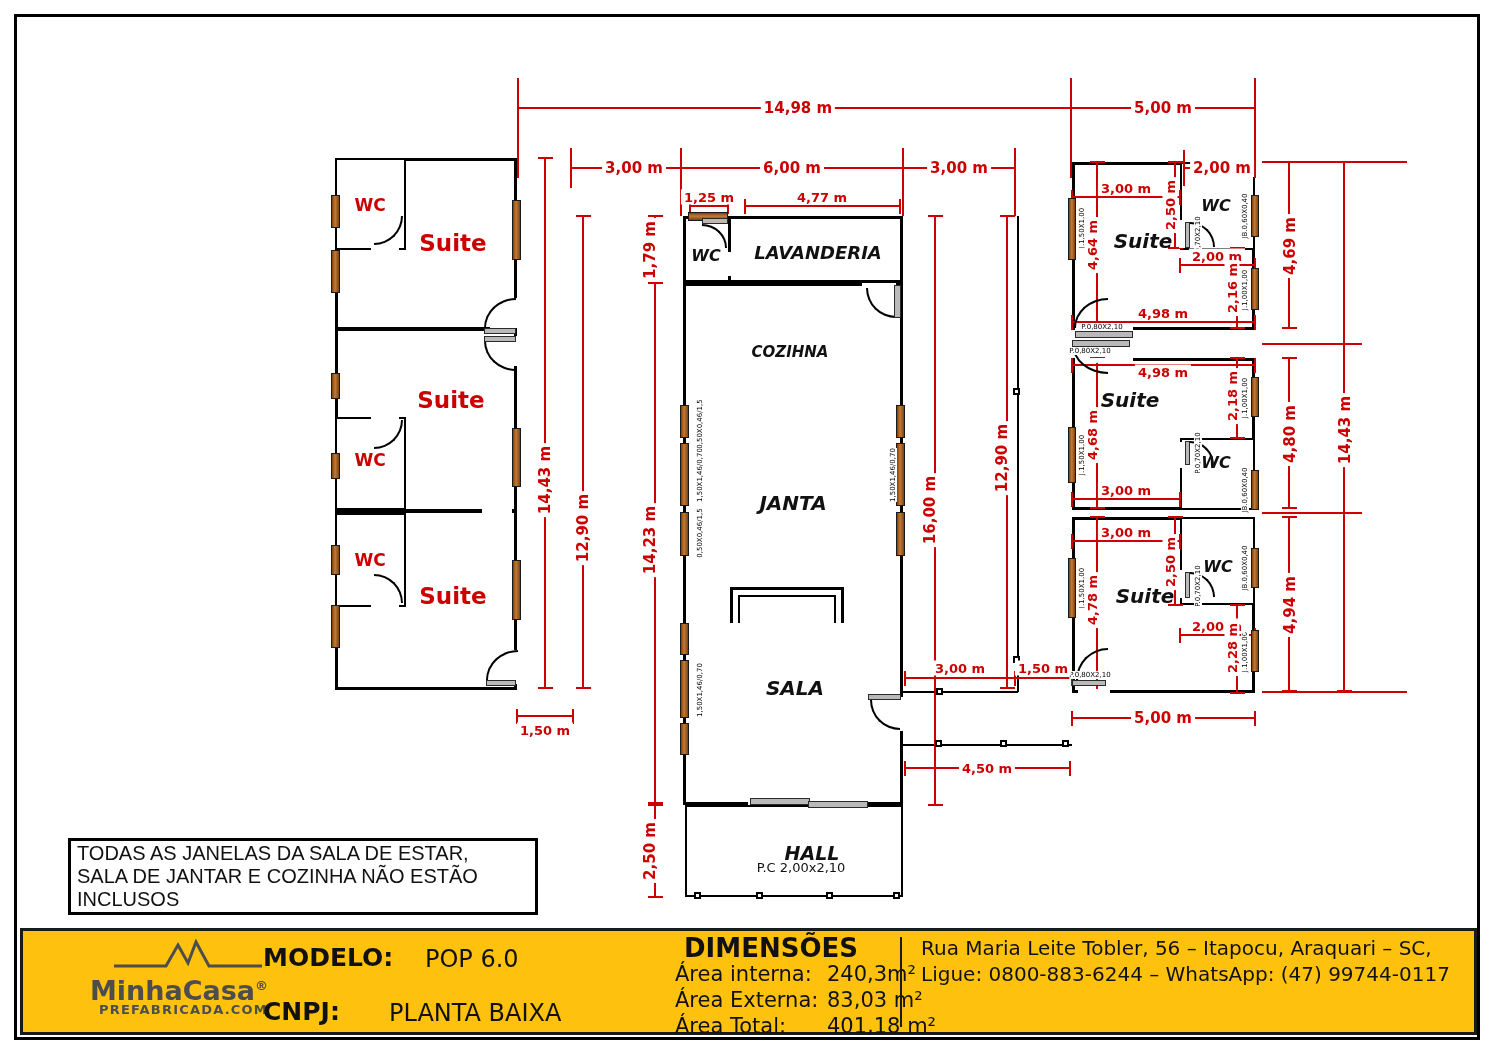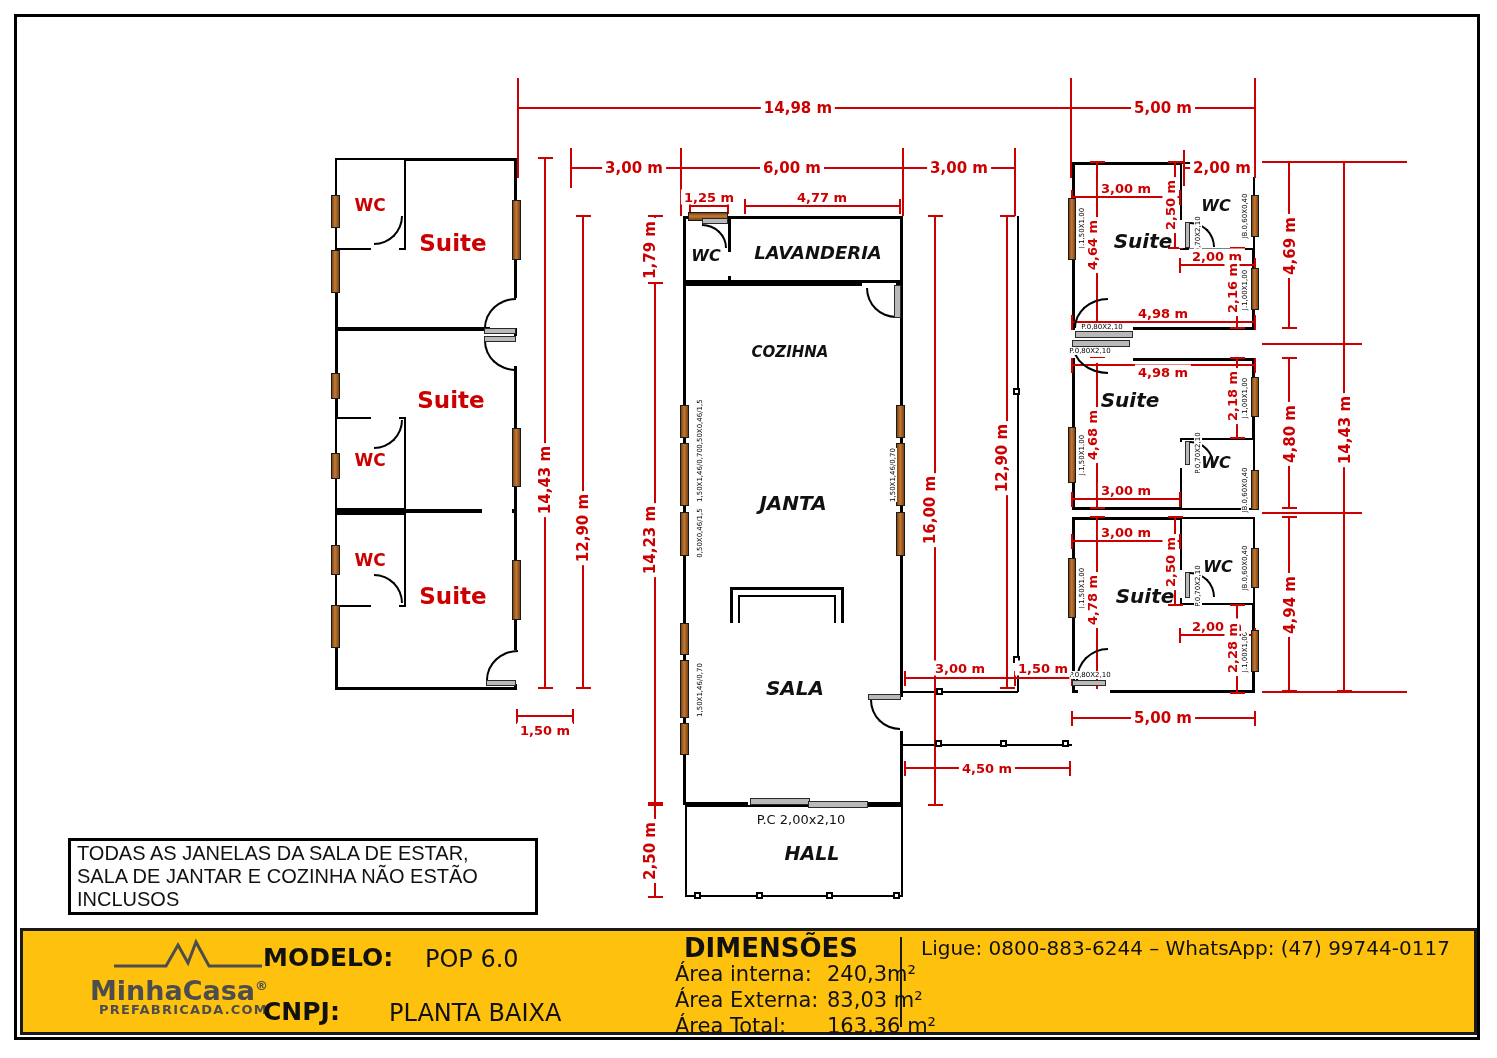--- a/index.html
+++ b/index.html
@@ -128,21 +128,21 @@
   <div class="tag" style="left:700px;top:424px">0,50X0,46/1,5</div>
   <div class="tag" style="left:700px;top:533px">0,50X0,46/1,5</div>
 
   <div class="gap" style="left:899px;top:697px;width:4px;height:34px"></div>
   <div class="leaf" style="left:868px;top:694px;width:33px;height:6px"></div>
   <div class="arc q-bl" style="left:870px;top:700px;width:30px;height:30px"></div>
 
   <div class="gap" style="left:748px;top:801px;width:104px;height:4px"></div>
   <div class="leaf" style="left:750px;top:798px;width:60px;height:7px"></div>
   <div class="leaf" style="left:808px;top:801px;width:60px;height:7px"></div>
-  <div class="pc-label" style="left:801px;top:819px">P.C 2,00x2,10</div>
+  <div class="pc-label" style="left:801px;top:867px">P.C 2,00x2,10</div>
 
   <div class="thin-box" style="left:685px;top:805px;width:218px;height:92px"></div>
   <div class="post" style="left:694px;top:892px"></div>
   <div class="post" style="left:756px;top:892px"></div>
   <div class="post" style="left:826px;top:892px"></div>
   <div class="post" style="left:893px;top:892px"></div>
 
   <div class="rl blk" style="left:706px;top:255px;font-size:16px">WC</div>
   <div class="rl blk" style="left:818px;top:252px;font-size:18px">LAVANDERIA</div>
   <div class="rl blk" style="left:790px;top:352px;font-size:15px">COZIHNA</div>
@@ -335,21 +335,22 @@
       <div class="row">
         <span class="lab">Área interna:</span>
         <span>240,3m²</span>
       </div>
       <div class="row">
         <span class="lab">Área Externa:</span>
         <span>83,03 m²</span>
       </div>
       <div class="row">
         <span class="lab">Área Total:</span>
-        <span>163,36 m²</span>
+        <span>401,18 m²</span>
       </div>
     </div>
     <div class="f-div" style="left:877px;top:6px;height:90px"></div>
     <div class="f-contact" style="left:898px;top:4px">
+      <div>Rua Maria Leite Tobler, 56 – Itapocu, Araquari – SC,</div>
       <div>Ligue: 0800-883-6244 – WhatsApp: (47) 99744-0117</div>
     </div>
   </div>
 </div>
 
 </body></html>

